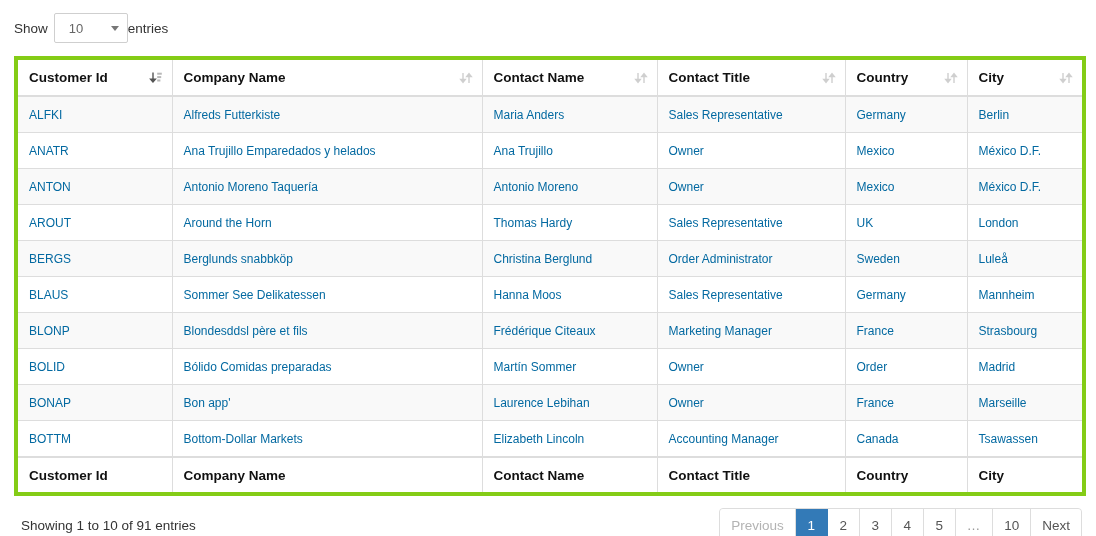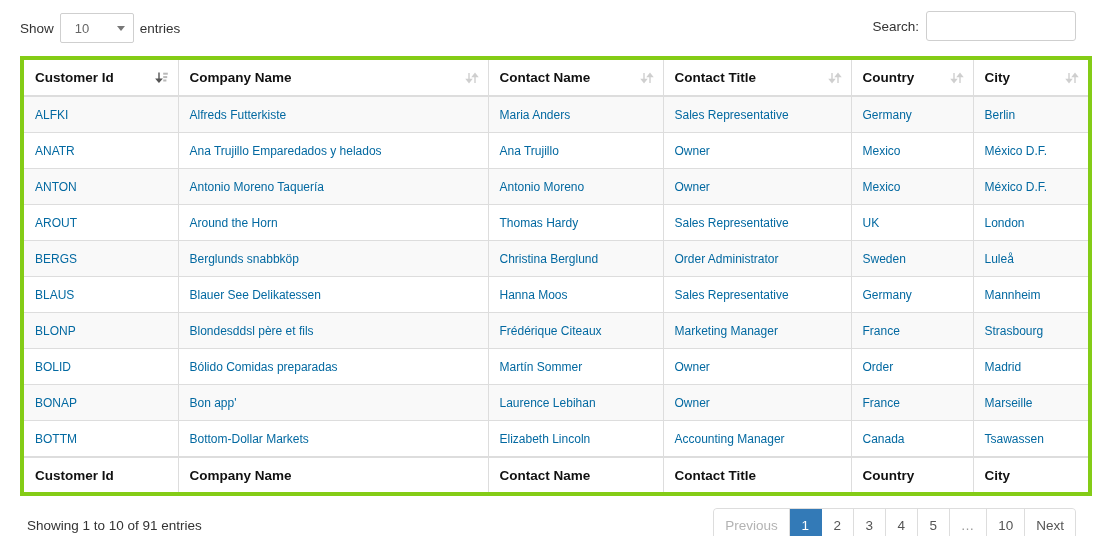--- a/index.html
+++ b/index.html
@@ -13,40 +13,40 @@
     font-family: "Liberation Sans", sans-serif;
     color: #333333;
     font-size: 13px;
     overflow: hidden;
   }
   .datatable-wrap {
     position: relative;
     width: 1096px;
     height: 536px;
     box-sizing: border-box;
-    padding: 0 20px;
+    padding: 0 14px;
   }
 
   
   .top-controls {
     position: relative;
     height: 56px;
   }
   .length-control {
     position: absolute;
     left: 0;
     top: 13px;
     display: flex;
     align-items: center;
     font-size: 13.5px;
     color: #333;
     white-space: nowrap;
   }
   .length-control .lbl-pre { margin-right: 6px; }
-  .length-control .lbl-post { margin-left: 6px; }
+  .length-control .lbl-post { }
   .select-box {
     position: relative;
     width: 74px;
     height: 30px;
     border: 1px solid #cfcfcf;
     border-radius: 2px;
     background: #fff;
     box-sizing: border-box;
     display: flex;
     align-items: center;
@@ -218,24 +218,20 @@
 
     <div class="length-control">
       <span class="lbl-pre">Show</span>
       <div class="select-box">
         <span class="sel-value">10</span>
         <span class="caret"></span>
       </div>
       <span class="lbl-post">entries</span>
     </div>
 
-    <div class="search-control">
-      <span class="search-label">Search:</span>
-      <input class="search-input" type="text" value="" style="">
-    </div>
   </div>
 
   <table class="dt">
     <colgroup>
       <col class="c0">
         <col class="c1">
         <col class="c2">
         <col class="c3">
         <col class="c4">
         <col class="c5">
@@ -324,21 +320,21 @@
         <tr class="odd">
           <td>BERGS</td>
           <td>Berglunds snabbköp</td>
           <td>Christina Berglund</td>
           <td>Order Administrator</td>
           <td>Sweden</td>
           <td>Luleå</td>
         </tr>
         <tr class="even">
           <td>BLAUS</td>
-          <td>Blauer See Delikatessen</td>
+          <td>Sommer See Delikatessen</td>
           <td>Hanna Moos</td>
           <td>Sales Representative</td>
           <td>Germany</td>
           <td>Mannheim</td>
         </tr>
         <tr class="odd">
           <td>BLONP</td>
           <td>Blondesddsl père et fils</td>
           <td>Frédérique Citeaux</td>
           <td>Marketing Manager</td>

